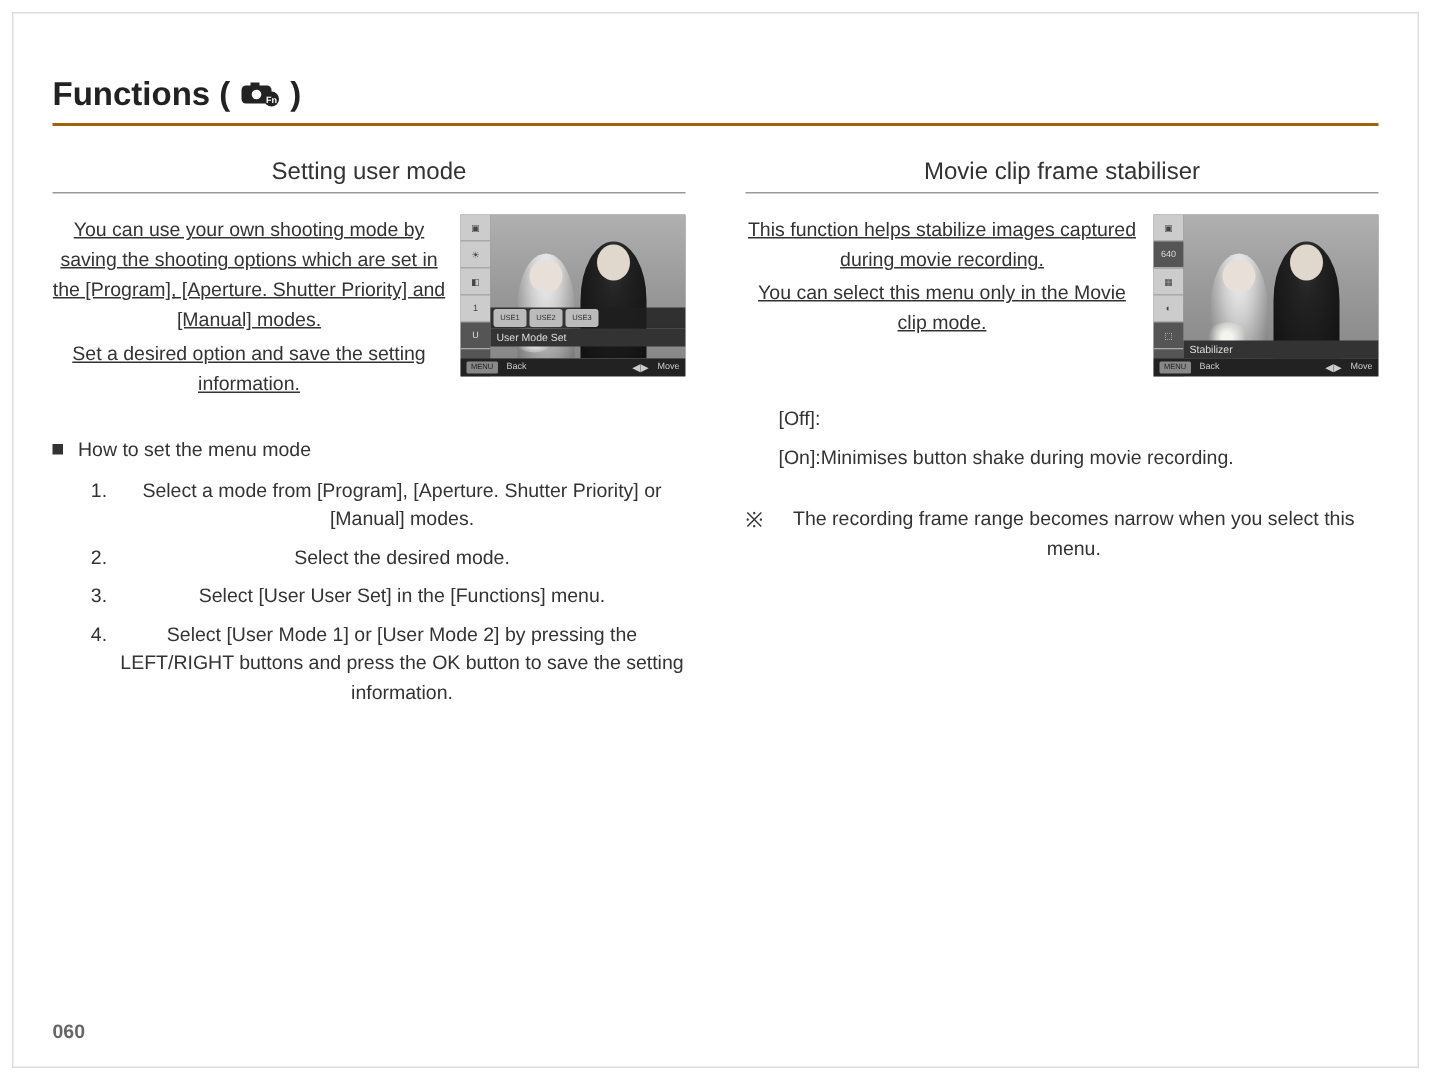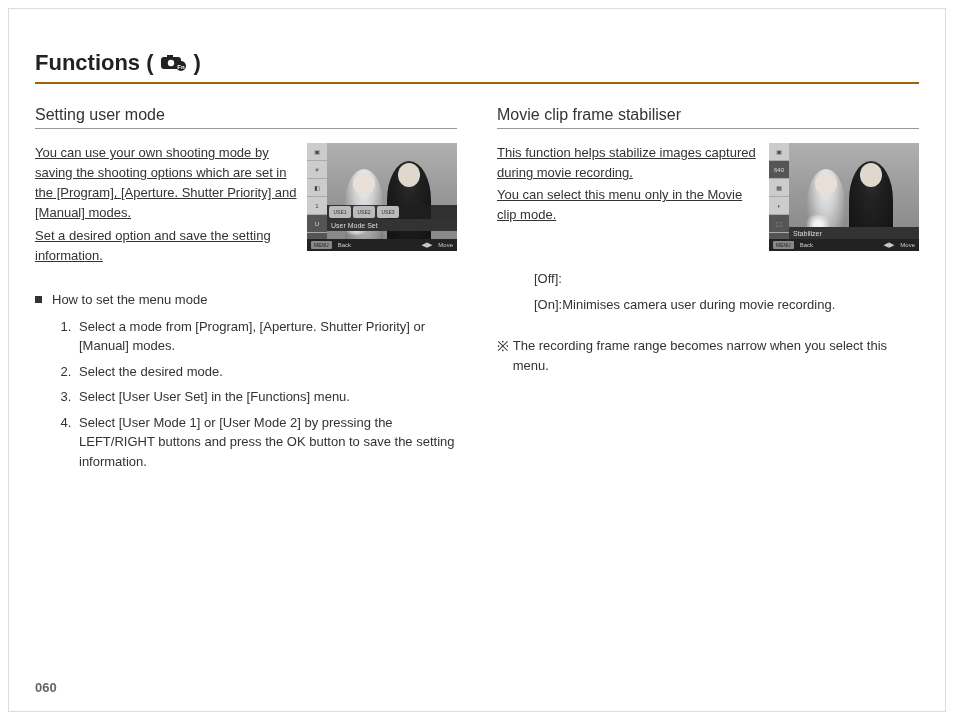--- a/index.html
+++ b/index.html
@@ -37,20 +37,21 @@
     position: relative;
   }
   .fn-icon svg { width: 28px; height: 18px; }
   .columns {
     display: flex;
     gap: 40px;
   }
   .col {
     flex: 1;
     min-width: 0;
+    text-align: center;
   }
   h2.section-heading {
     font-size: 16px;
     font-weight: normal;
     color: #333;
     border-bottom: 1px solid #999;
     padding-bottom: 4px;
     margin-bottom: 14px;
   }
   .intro-row {
@@ -207,21 +208,21 @@
   .opt-list {
     padding-left: 22px;
     margin-top: 14px;
   }
   .opt-row {
     display: flex;
     font-size: 13px;
     line-height: 1.5;
     margin-bottom: 6px;
   }
-  .opt-key { flex-shrink: 0; margin-left: 15px; }
+  .opt-key { flex-shrink: 0; }
   .opt-desc { }
   .note-row {
     font-size: 13px;
     line-height: 1.5;
     margin-top: 22px;
     display: flex;
     gap: 4px;
   }
   .note-mark { font-size: 14px; }
   .page-num {
@@ -337,21 +338,21 @@
         </div>
       </div>
     </div>
 
     <div class="opt-list">
       <div class="opt-row">
         <span class="opt-key">[Off]: </span>
       </div>
       <div class="opt-row">
         <span class="opt-key">[On]: </span>
-        <span class="opt-desc">Minimises camera user during movie recording.</span>
+        <span class="opt-desc">Minimises button shake during movie recording.</span>
       </div>
     </div>
 
     <div class="note-row">
       <span class="note-mark">※</span>
       <span>The recording frame range becomes narrow when you select this menu.</span>
     </div>
   </div>
 
 </div>

